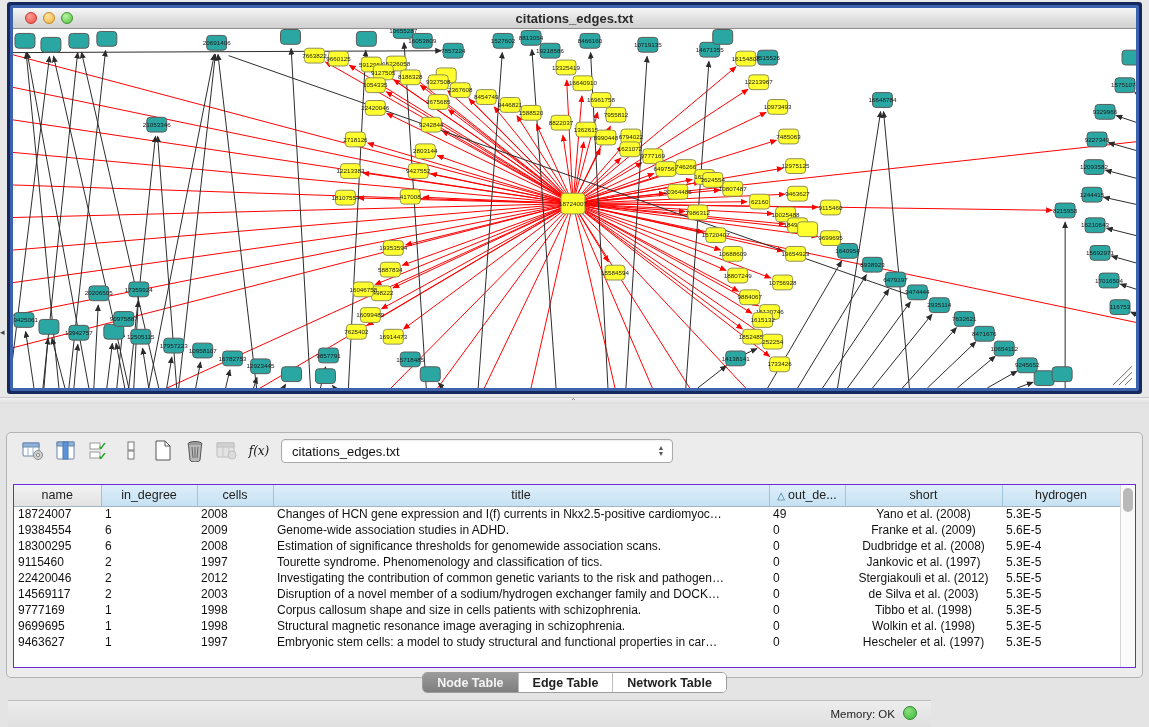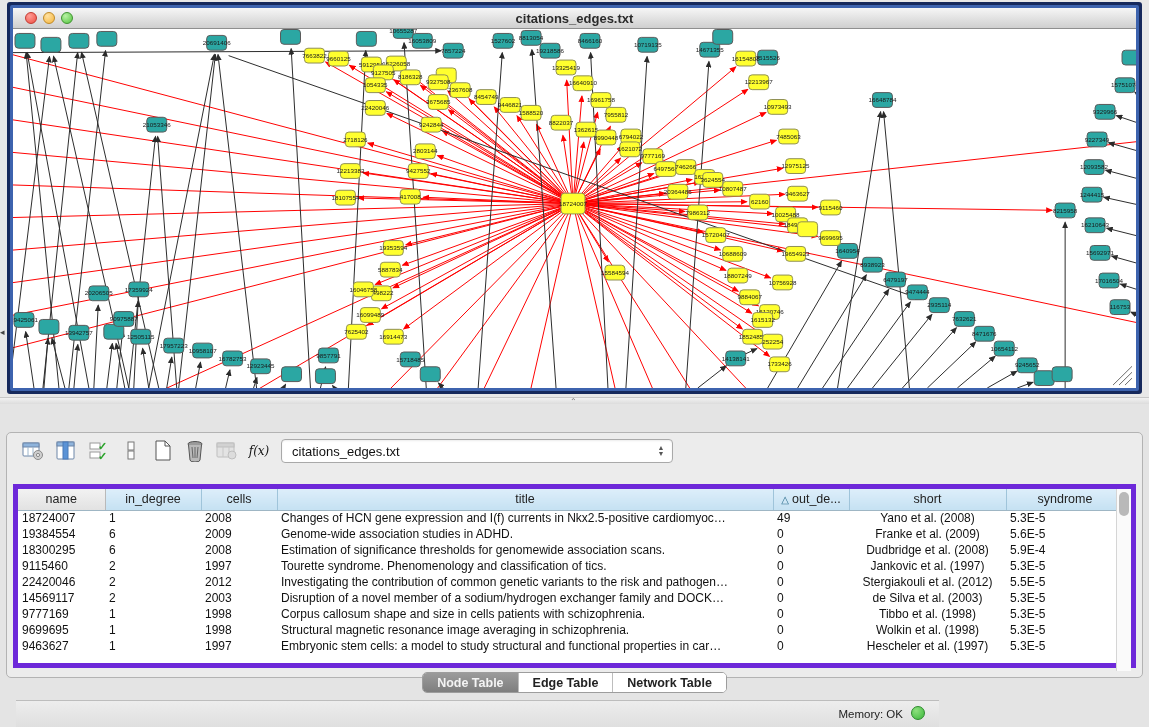--- a/index.html
+++ b/index.html
@@ -37,39 +37,39 @@
 
   
   .toolbar{position:absolute;left:8px;top:430px;height:40px;width:1130px;}
   .tool-btn{position:absolute;top:8px;width:26px;height:26px;display:flex;align-items:center;justify-content:center;border-radius:3px;}
   .combo{position:absolute;left:273px;top:9px;width:392px;height:24px;background:#fff;border:1px solid #a9a9a9;border-radius:4px;box-shadow:inset 0 1px 2px rgba(0,0,0,.08);}
   .combo-text{position:absolute;left:10px;top:4px;font-size:13px;color:#111;}
   .combo-step{position:absolute;right:4px;top:2px;width:14px;height:18px;display:flex;flex-direction:column;align-items:center;justify-content:center;color:#555;}
   .combo-step span{font-size:7px;line-height:6px;}
 
   
-  .tablewrap{position:absolute;left:13px;top:484px;width:1123px;height:184px;background:#fff;border:5px solid #6d28d9;}
+  .tablewrap{position:absolute;left:13px;top:484px;width:1123px;height:184px;background:#fff;border:1px solid #6d28d9;}
   table.dt{border-collapse:collapse;table-layout:fixed;width:1106px;font-size:12px;color:#111;}
   table.dt th{height:21px;background:linear-gradient(#ddeefa,#c5e1f2);border-right:1px solid #9fc4da;border-bottom:1px solid #9fb6c4;font-size:12.5px;font-weight:normal;color:#222;text-align:center;overflow:hidden;white-space:nowrap;}
   table.dt th:first-child{background:linear-gradient(#f2f2f2,#e2e2e2);border-right:1px solid #b9b9b9;}
   table.dt td{height:16px;padding:0 4px;border:none;overflow:hidden;white-space:nowrap;text-overflow:clip;}
   table.dt td.c-short{text-align:center;}
   .sortglyph{color:#2e6e8e;font-size:10px;margin-right:3px;}
   .vscroll{position:absolute;right:0;top:0;width:15px;height:182px;background:#fafafa;border-left:1px solid #d5d5d5;}
   .vthumb{position:absolute;left:2px;top:3px;width:10px;height:24px;background:#b9b9b9;border-radius:6px;}
 
   
   .tabbar{position:absolute;left:0;top:672px;width:1149px;height:24px;text-align:center;}
   .seg{display:inline-flex;height:21px;border:1px solid #9d9d9d;border-radius:5px;overflow:hidden;background:#fff;justify-content:space-between;}
   .seg button{height:100%;border:none;background:#fff;font-size:12.5px;font-weight:bold;color:#222;padding:0 14px;border-right:1px solid #bdbdbd;cursor:default;}
   .seg button:last-child{border-right:none;}
   .seg button.sel{background:linear-gradient(#9b9b9b,#7e7e7e);color:#f4f4f4;}
 
   
-  .statusbar{position:absolute;left:16px;top:700px;width:923px;height:27px;background:linear-gradient(#ededed,#dfdfdf);border-top:1px solid #bdbdbd;}
+  .statusbar{position:absolute;left:8px;top:700px;width:923px;height:27px;background:linear-gradient(#ededed,#dfdfdf);border-top:1px solid #bdbdbd;}
   .mem{position:absolute;right:36px;top:7px;font-size:11.5px;color:#222;}
   .memdot{position:absolute;right:14px;top:5px;width:14px;height:14px;border-radius:50%;background:radial-gradient(circle at 35% 30%,#8ee07e,#3cb83c);border:1px solid #2c8a2c;}
 </style>
 </head>
 <body>
 
 <div class="screen">
 
   <div class="net-region">
     <div class="left-strip">
@@ -855,21 +855,21 @@
           <col style="width:118px">
         </colgroup>
       <thead>
           <tr id="hdr">
             <th>name</th>
             <th>in_degree</th>
             <th>cells</th>
             <th>title</th>
             <th><span class="sortglyph">△</span>out_de...</th>
             <th>short</th>
-            <th>syndrome</th>
+            <th>hydrogen</th>
           </tr>
         </thead>
       <tbody id="tbody">
           <tr>
             <td class="">18724007</td>
             <td class="">1</td>
             <td class="">2008</td>
             <td class="">Changes of HCN gene expression and I(f) currents in Nkx2.5-positive cardiomyoc…</td>
             <td class="">49</td>
             <td class="c-short">Yano et al. (2008)</td>

